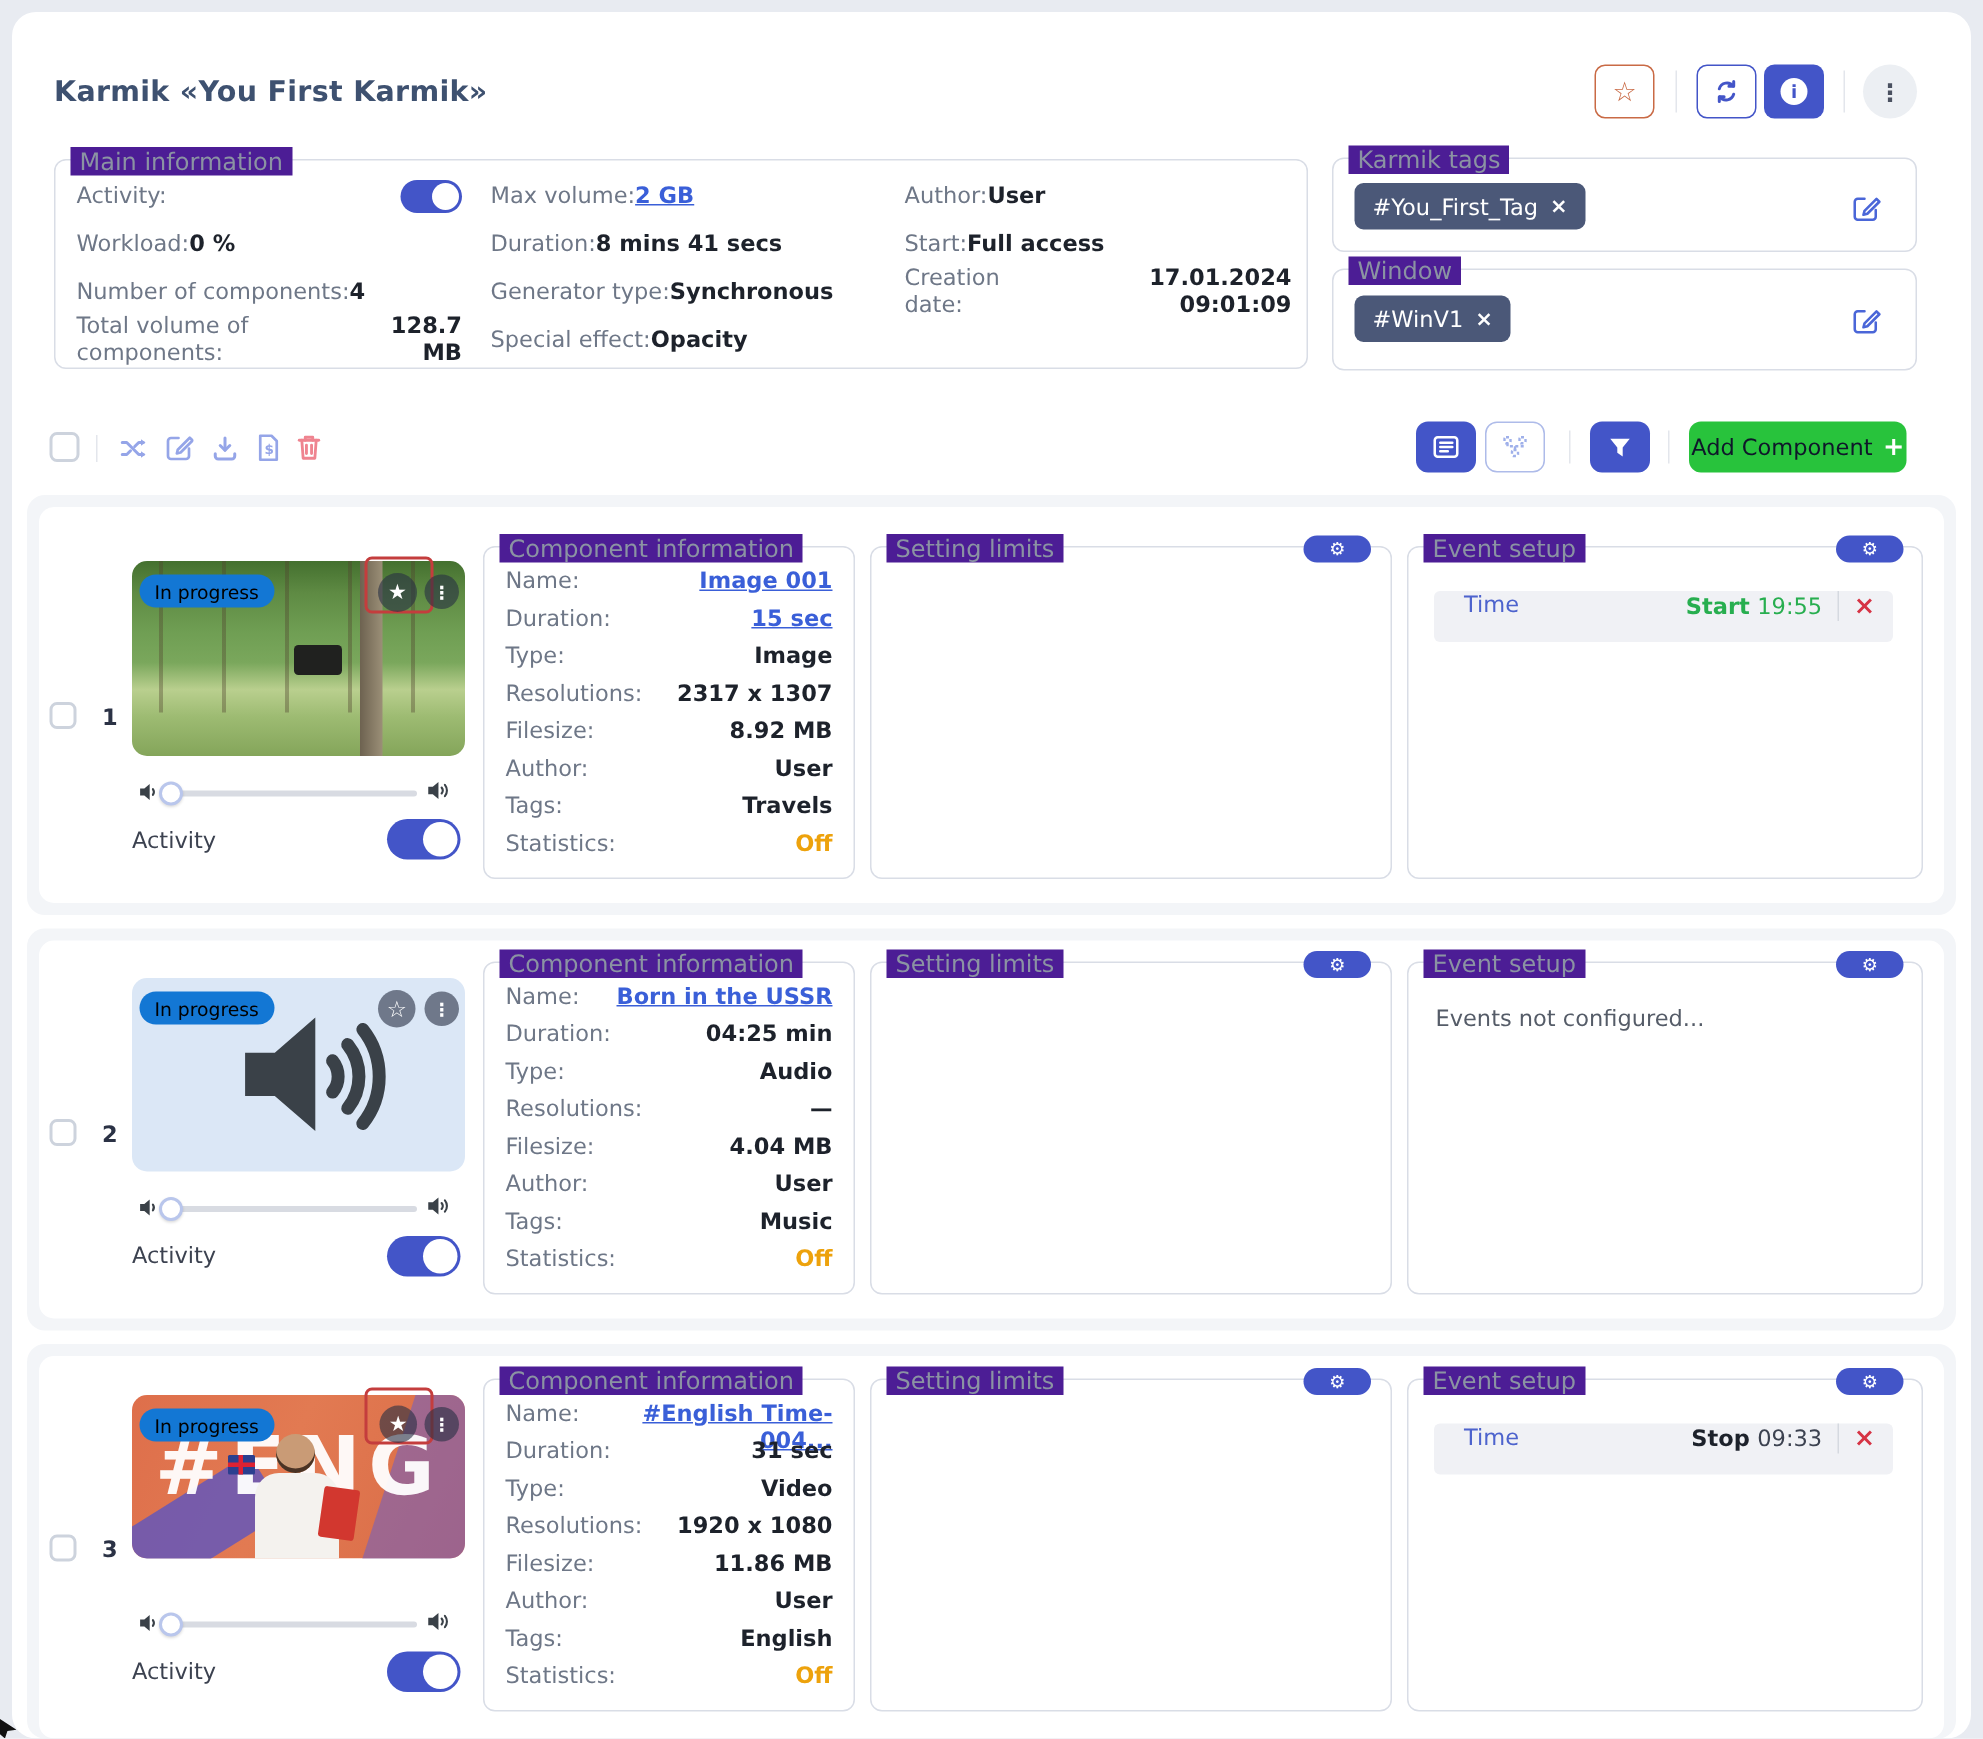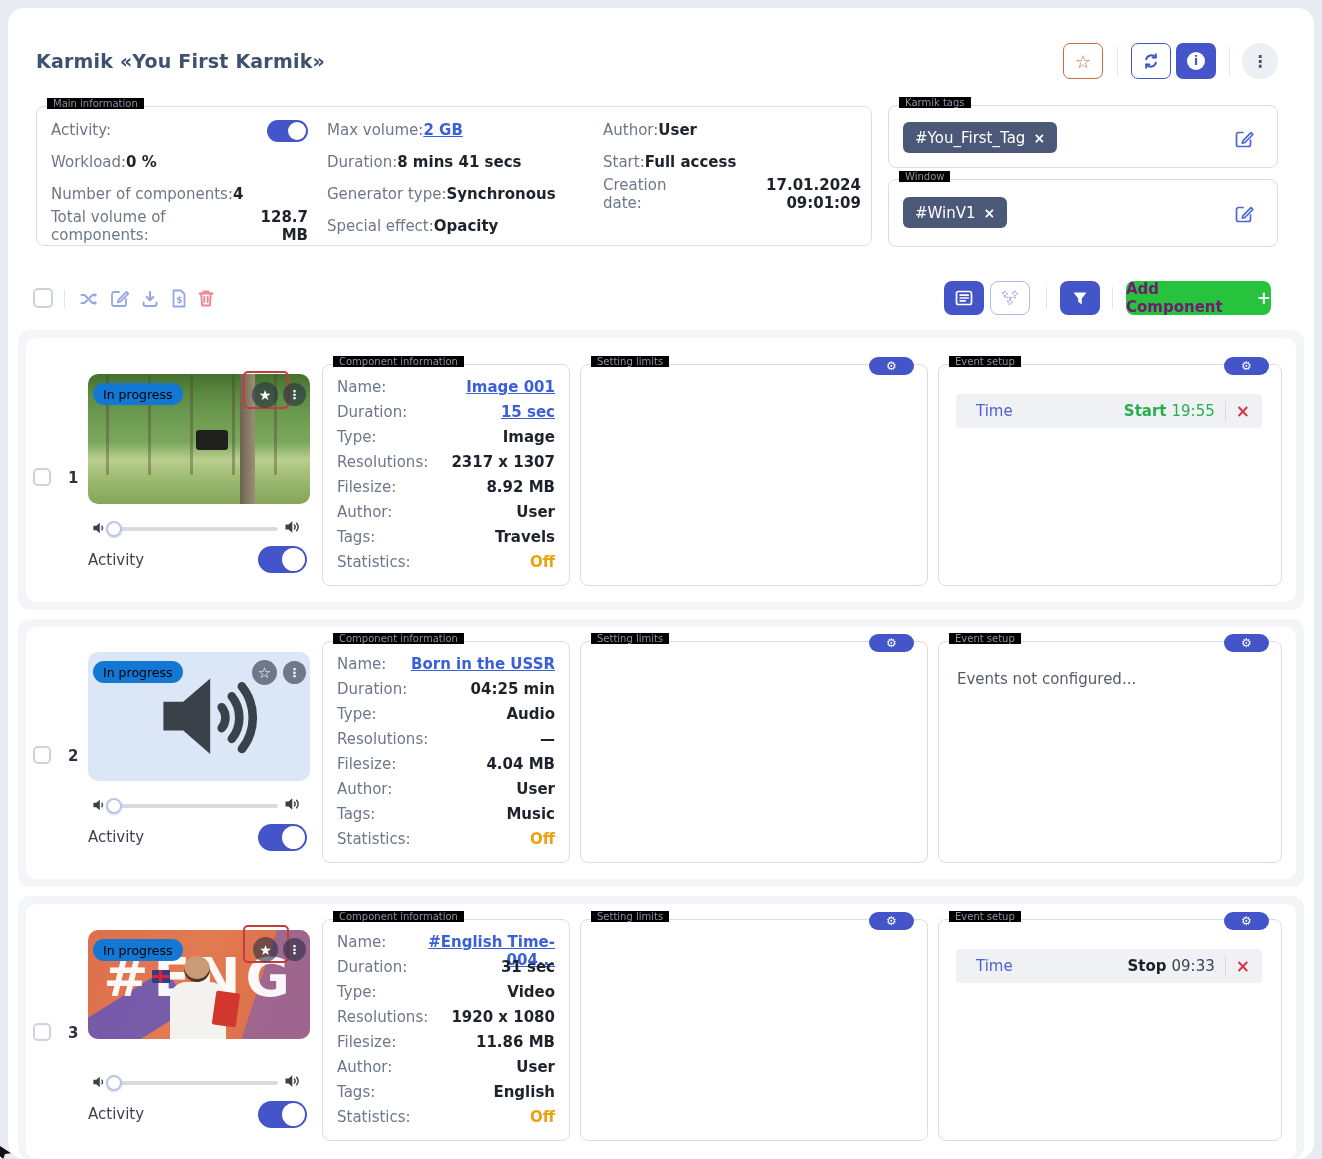--- a/index.html
+++ b/index.html
@@ -9,40 +9,40 @@
   }
   *{margin:0;padding:0;box-sizing:border-box}
   body{font-family:"DejaVu Sans","Liberation Sans",sans-serif;background:#dfe3ea}
   .page{position:relative;width:1322px;height:1159px;background:#e8ebf1;overflow:hidden}
   .panel{position:absolute;left:8px;top:8px;width:1306px;height:1151px;background:#fff;border-radius:16px}
   .abs{position:absolute}
   .title{position:absolute;left:36px;top:50px;font-size:19px;font-weight:700;color:#3e5170;letter-spacing:.2px}
   .hbtn{position:absolute;width:40px;height:36px;border-radius:7px;display:flex;align-items:center;justify-content:center;cursor:pointer;background:#fff}
   .vdiv{position:absolute;width:1px;background:#e3e6ec}
   .fieldset{position:absolute;border:1px solid #d9dde6;border-radius:8px;background:#fff}
-  .legend{position:absolute;top:-9px;left:10px;background:#000000;padding:0 6px;font-size:10px;color:var(--legend);white-space:nowrap}
+  .legend{position:absolute;top:-9px;left:10px;background:#4c1d95;padding:0 6px;font-size:16px;color:var(--legend);white-space:nowrap}
   .lbl{font-size:15px;color:var(--label)}
   .val{font-size:15px;font-weight:700;color:var(--value);text-align:right}
   .link{color:var(--link);text-decoration:underline;cursor:pointer}
   .amber{color:var(--amber)}
   .mirow{position:absolute;height:30px;display:flex;justify-content:flex-start;align-items:center}
   .switch{position:absolute;border-radius:999px;background:var(--primary);cursor:pointer}
   .switch::after{content:"";position:absolute;top:2px;right:2px;bottom:2px;aspect-ratio:1/1;background:#fff;border-radius:50%}
   .pill-tag{position:absolute;height:31px;background:var(--tag);border-radius:6px;color:#fff;display:flex;align-items:center;gap:8px;padding:0 12px;font-size:15px}
   .pill-tag .x{font-weight:700;font-size:14px;cursor:pointer}
   .checkbox{position:absolute;background:#fff;border:2px solid #cdd3dd;border-radius:5px;cursor:pointer}
   .rowwrap{position:absolute;left:18px;width:1286px;background:#f3f5f8;border-radius:12px}
   .rowcard{position:absolute;left:26px;width:1270px;background:#fff;border-radius:10px}
   .thumb{position:absolute;left:88px;width:222px;border-radius:10px;overflow:hidden;cursor:pointer}
   .badge{position:absolute;height:22px;background:var(--badge);border-radius:11px;color:#000000;font-size:12.5px;display:flex;align-items:center;padding:0 10px}
   .tcirc{position:absolute;border-radius:50%;background:rgba(38,46,66,.6);color:#fff;display:flex;align-items:center;justify-content:center;cursor:pointer}
   .redbox{position:absolute;border:2px solid #c43d3d;border-radius:5px}
   .inforow{position:absolute;left:14px;right:14px;height:25px;display:flex;justify-content:space-between;align-items:flex-start}
   .gearpill{position:absolute;width:45px;height:18px;border-radius:9px;background:var(--primary);color:#fff;display:flex;align-items:center;justify-content:center;font-size:12px;cursor:pointer}
-  .evrow{position:absolute;left:17px;top:29px;width:306px;height:34px;background:#f0f1f5;border-radius:4px;display:flex;align-items:center;font-size:15px}
+  .evrow{position:absolute;left:17px;top:29px;width:306px;height:34px;background:#f0f1f5;border-radius:4px;display:flex;align-items:flex-start;font-size:15px}
   .evname{color:#4d63cd;margin-left:20px;cursor:pointer}
   .evright{margin-left:auto;display:flex;align-items:center}
   .evdiv{width:1px;height:20px;background:#d5d9e0;margin:0 10px}
   .evx{color:var(--danger);font-weight:700;font-size:17px;margin-right:12px;cursor:pointer}
   .track{position:absolute;height:4px;background:#d8dbe2;border-radius:2px;cursor:pointer}
   .knob{position:absolute;width:16px;height:16px;border-radius:50%;background:#fff;border:2px solid #b9c6ec;box-shadow:0 1px 2px rgba(0,0,0,.15);cursor:pointer}
   .actlabel{position:absolute;font-size:15px;color:#3c4250}
   .idx{position:absolute;font-size:15px;font-weight:600;color:#2b3245}
   .cursor{position:absolute;left:0;top:1146px;width:11px;height:13px;background:#111;clip-path:polygon(0 0,100% 55%,45% 62%,30% 100%,0 78%)}
 </style>
@@ -193,21 +193,21 @@
     </svg>
   </div>
   <div class="vdiv" style="left:1046px;top:287px;height:22px"></div>
   <div class="hbtn" style="left:1060px;top:281px;height:34px;background:var(--primary);border-radius:8px">
     <svg width="16" height="15" viewBox="0 0 16 15">
       <path d="M1.5 1.5h13L9.8 7.4v6l-3.6-2.6V7.4z" fill="#fff"></path>
     </svg>
   </div>
   <div class="vdiv" style="left:1112px;top:287px;height:22px"></div>
   <div class="abs" style="left:1126px;top:281px;width:145px;height:34px;background:var(--green);border-radius:8px;display:flex;align-items:center;justify-content:center;gap:7px;cursor:pointer">
-    <span style="color:#701a75;font-size:15px;font-weight:700">Add Component</span>
+    <span style="color:#0f172a;font-size:15px;font-weight:400">Add Component</span>
     <span style="color:#fff;font-size:17px;font-weight:700">+</span>
   </div>
 
   <div class="rowwrap" style="top:330px;height:280px"></div>
   <div class="rowcard" style="top:338px;height:264px"></div>
   <div class="checkbox" style="left:33px;top:468px;width:18px;height:18px"></div>
   <div class="idx" style="left:68px;top:469px">1</div>
 
   <div class="thumb" style="top:374px;height:130px">
     <div class="abs" style="inset:0;background:linear-gradient(180deg,#44702f 0%,#5e8a43 16%,#6f9e53 36%,#7aa75c 52%,#b9cf8e 66%,#9dbb72 80%,#84a55a 100%)"></div>

